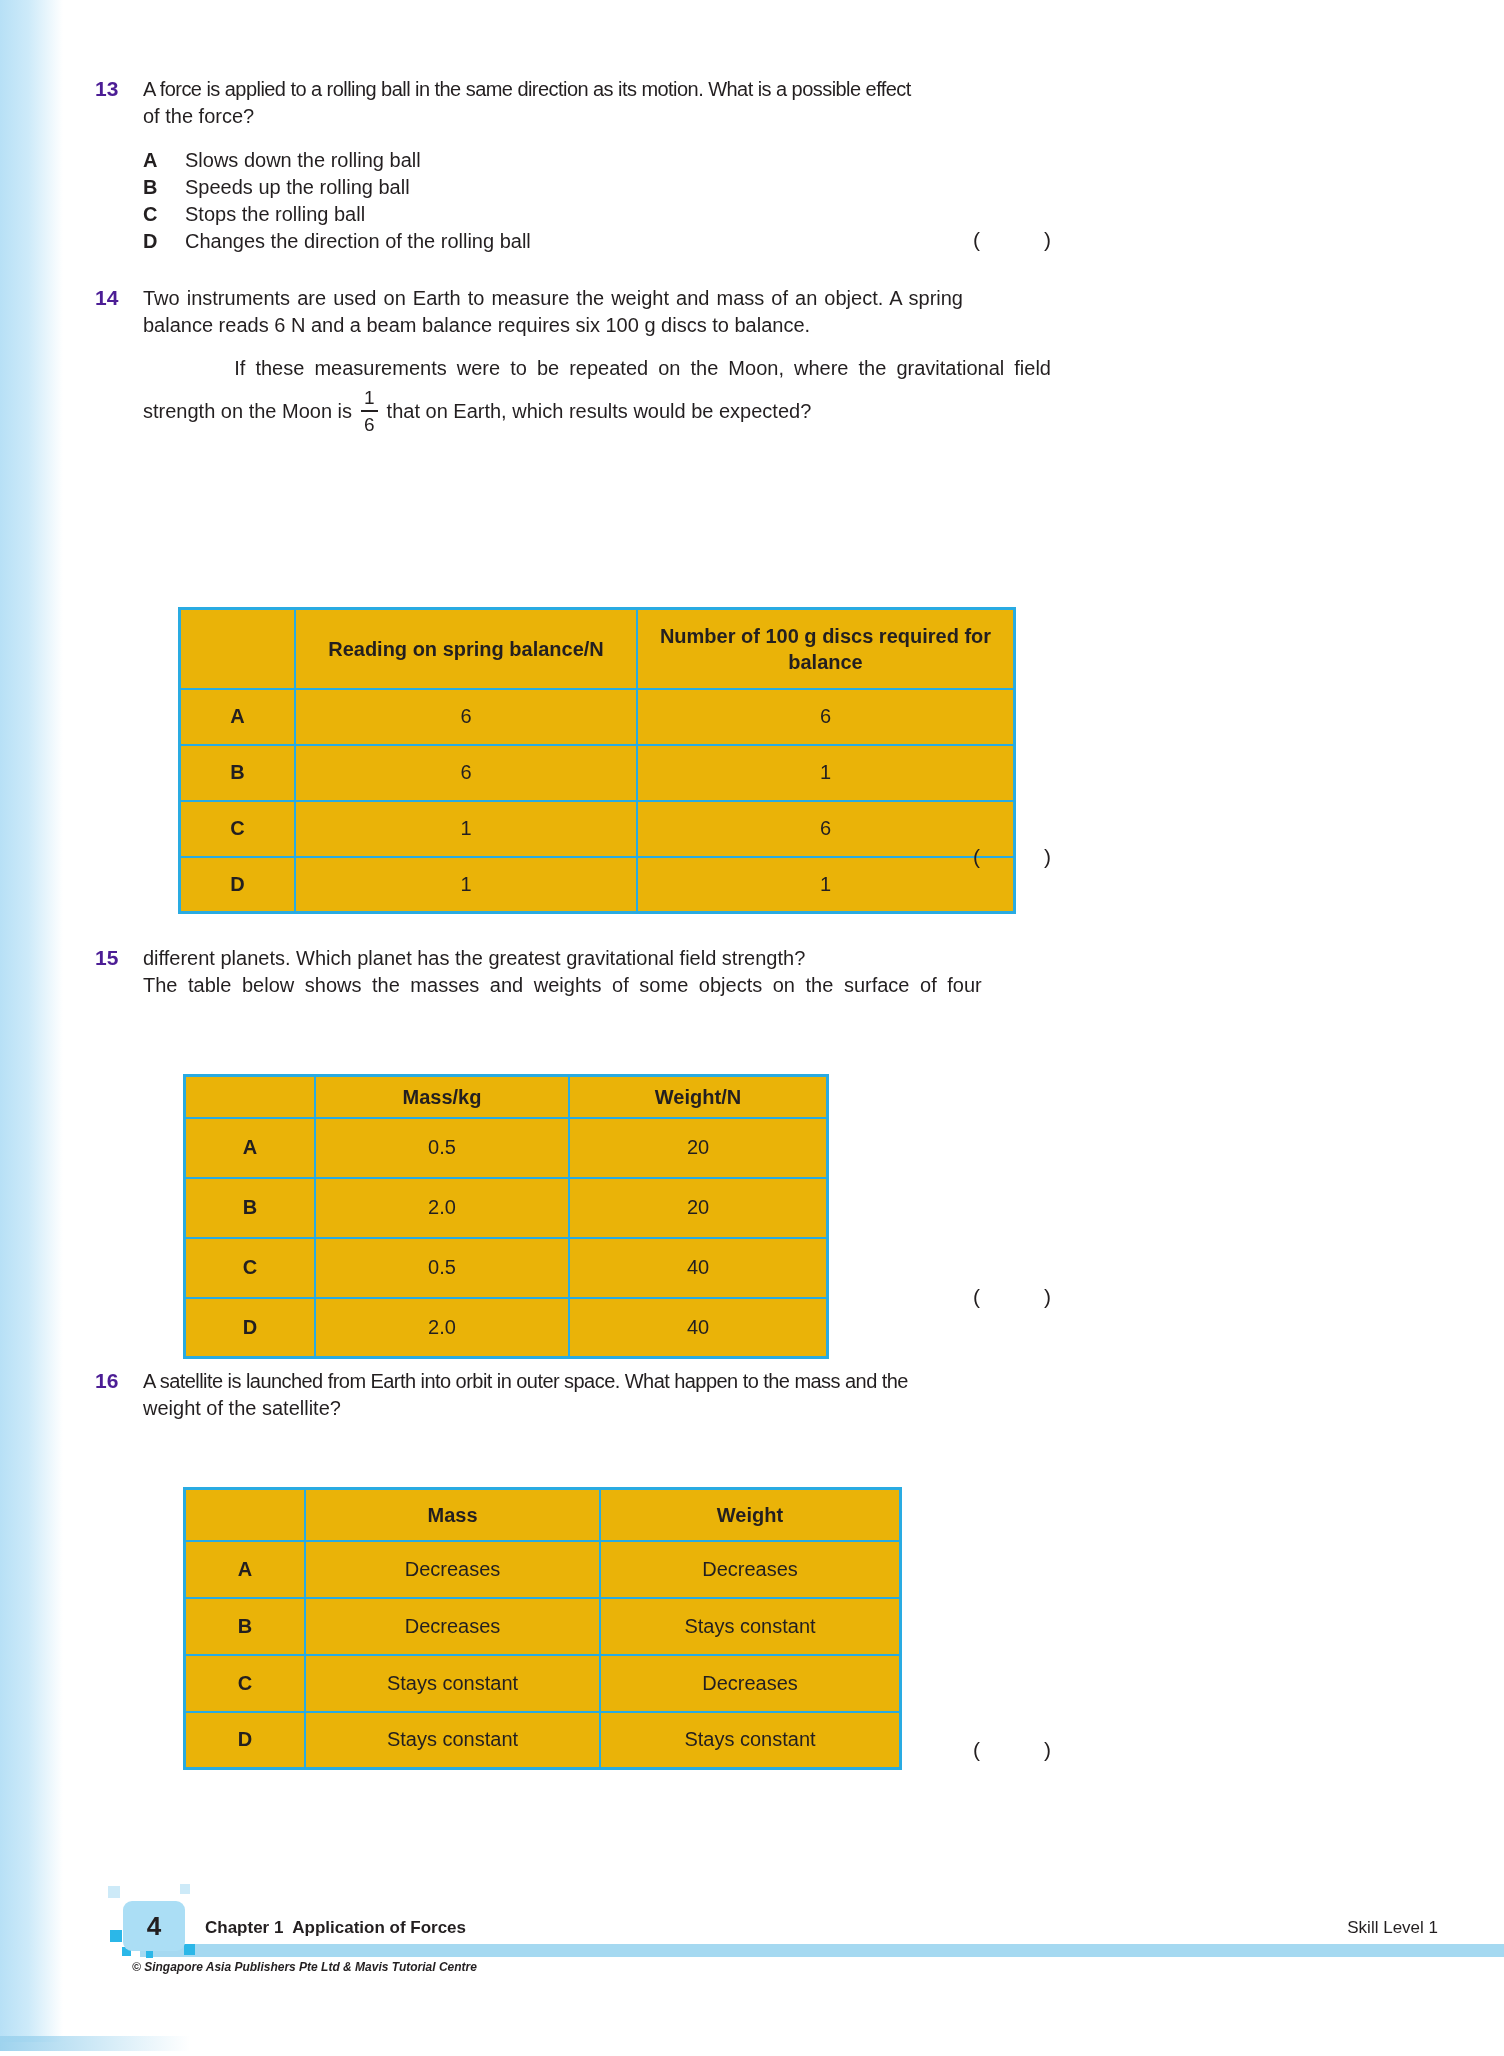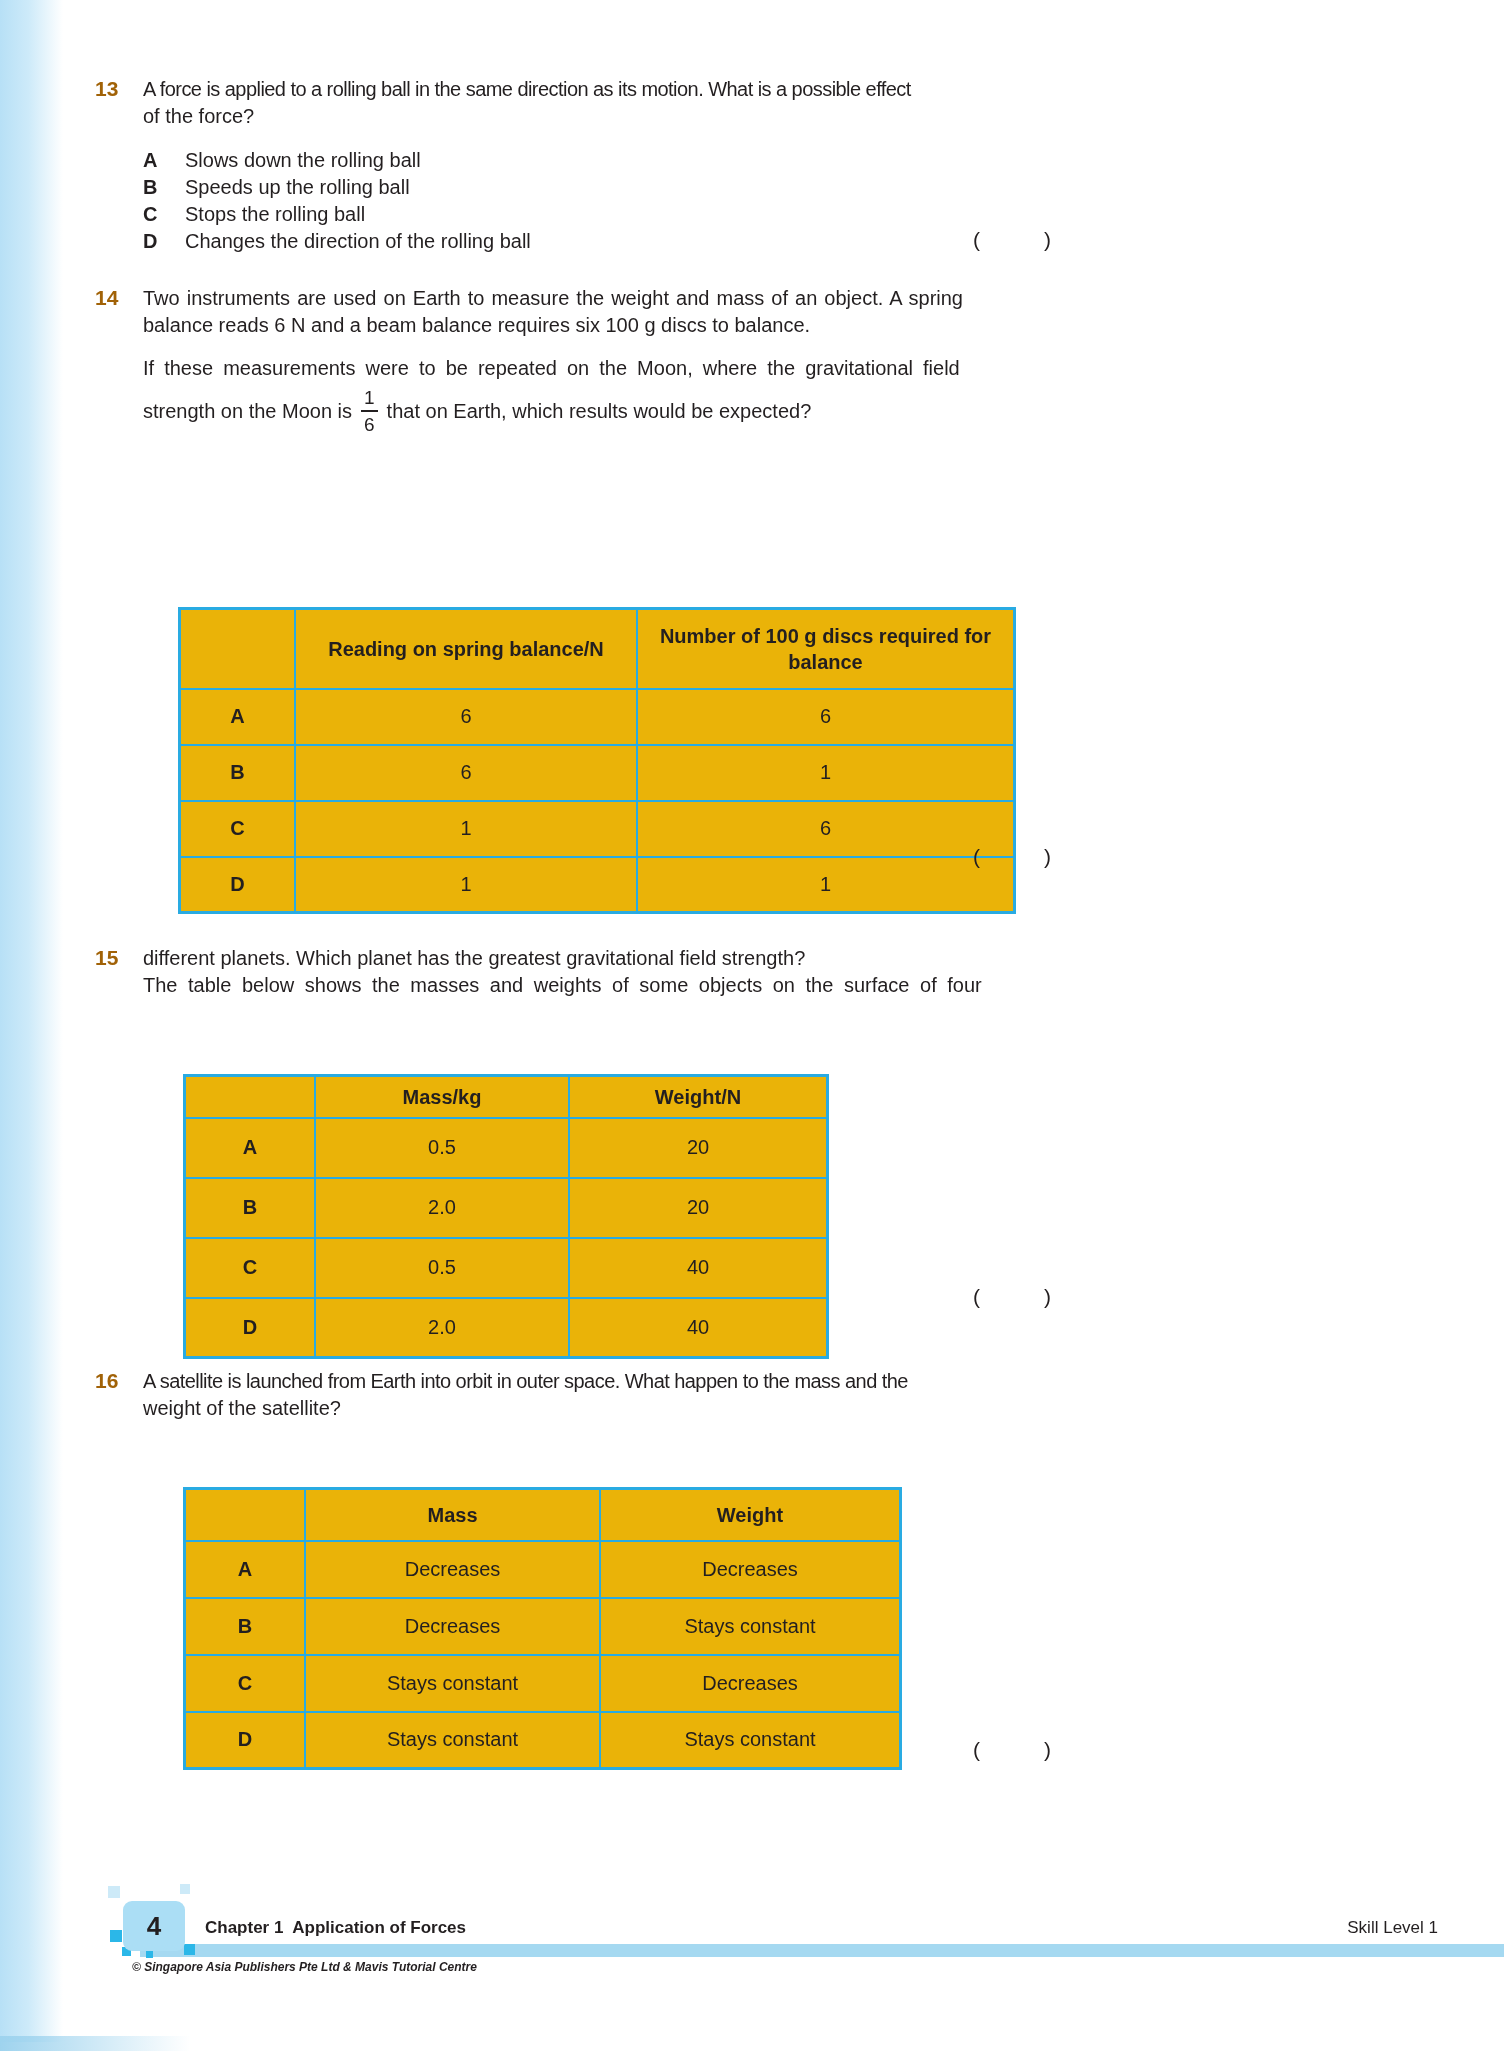--- a/index.html
+++ b/index.html
@@ -7,26 +7,26 @@
     width:1504px;height:2056px;position:relative;background:#ffffff;
     font-family:"Liberation Sans", sans-serif;color:#231f20;font-size:20px;
     overflow:hidden;
   }
   .left-bar{position:absolute;left:0;top:0;width:63px;height:2042px;
     background:linear-gradient(to right,#b7e0f6 0%,#cdeaf9 45%,#ffffff 100%);}
   .bottom-strip{position:absolute;left:0;top:2036px;width:190px;height:15px;
     background:linear-gradient(to right,#9ed3ee 0%,rgba(255,255,255,0) 100%);}
 
   .question{position:absolute;left:95px;width:956px;}
-  .qnum{position:absolute;left:0;top:1px;font-weight:bold;color:#a16207;font-size:21px;}
+  .qnum{position:absolute;left:0;top:1px;font-weight:bold;color:#4c1d95;font-size:21px;}
   .qbody{margin-left:48px;}
   .qline{white-space:nowrap;line-height:27px;}
   .tight{letter-spacing:-0.55px;}
   .ws15{word-spacing:1.5px;}
-  .ws45{word-spacing:4.5px;}
+  .ws45{word-spacing:4.5px;text-align:right;}
   .ws50{word-spacing:5px;}
 
   .options{margin-top:17px;}
   .opt{display:flex;line-height:27px;}
   .opt-letter{width:42px;font-weight:bold;flex:0 0 42px;}
 
   .brackets{position:absolute;right:0;width:78px;display:flex;justify-content:space-between;font-size:21px;}
 
   .para2{margin-top:16px;}
   .frac-line{display:flex;align-items:center;height:58px;}

